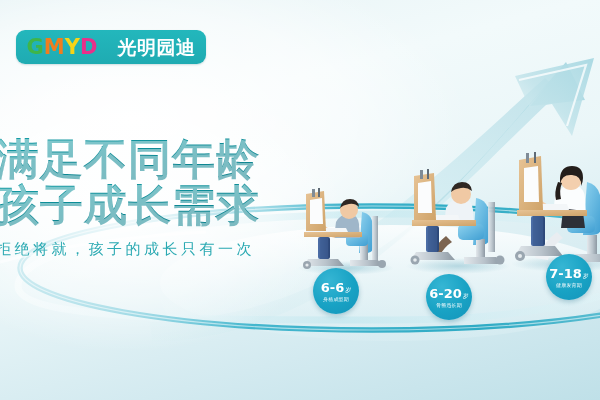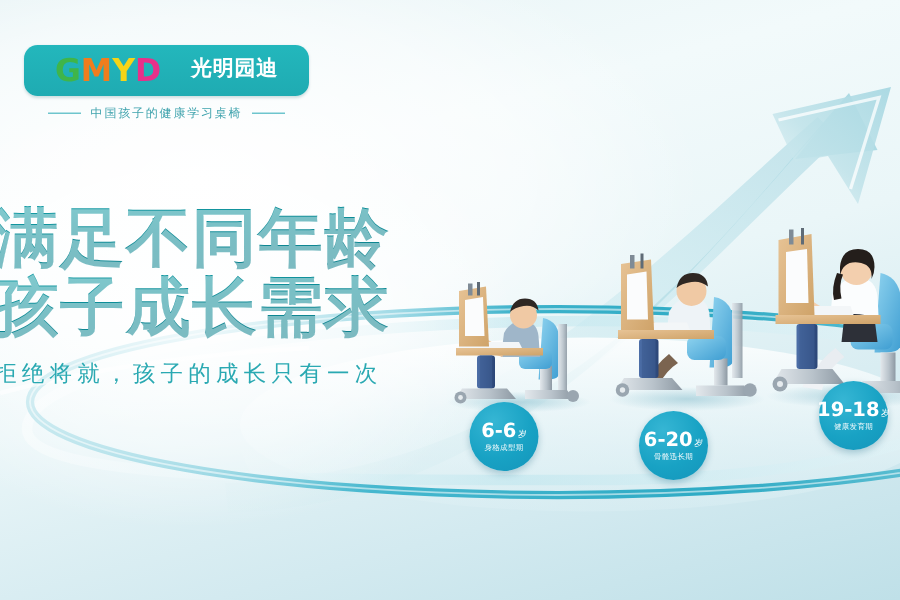--- a/index.html
+++ b/index.html
@@ -54,23 +54,23 @@
     letter-spacing:0px;
     line-height:1;
   }
   .gmyd span { display:inline-block; }
   .l-g { color:#3fb54a; }
   .l-m { color:#f07d1e; }
   .l-y { color:#f6d417; }
   .l-d { color:#e8308a; }
   .logo-cn {
     color:#ffffff;
-    font-family:Liberation Serif, serif;
+    font-family:Liberation Sans, sans-serif;
     font-weight:bold;
-    font-size:14px;
+    font-size:19px;
     letter-spacing:0.5px;
     line-height:1;
     margin-left:15px;
     white-space:nowrap;
   }
   .tagline {
     margin-top:6px;
     display:flex; align-items:center; justify-content:center;
     gap:6px;
   }
@@ -220,25 +220,20 @@
   <div class="logo-wrap">
     <div class="logo-pill">
       <span class="gmyd">
         <span class="l-g">G</span>
         <span class="l-m">M</span>
         <span class="l-y">Y</span>
         <span class="l-d">D</span>
       </span>
       <span class="logo-cn">光明园迪</span>
     </div>
-    <div class="tagline">
-      <span class="tag-rule"></span>
-      <span class="tag-text">中国孩子的健康学习桌椅</span>
-      <span class="tag-rule"></span>
-    </div>
   </div>
 
   <div class="headline">
     <div class="hl-line">满足不同年龄</div>
     <div class="hl-line">孩子成长需求</div>
     <div class="subline">拒绝将就，孩子的成长只有一次</div>
   </div>
 
   <div class="desk desk-1">
     <svg viewBox="0 0 108 98" aria-hidden="true">
@@ -421,18 +416,18 @@
 
   <div class="badge badge-2">
     <div class="badge-age">
       <span>6-20</span><span class="sui">岁</span>
     </div>
     <div class="badge-sub">骨骼迅长期</div>
   </div>
 
   <div class="badge badge-3">
     <div class="badge-age">
-      <span>19-18</span><span class="sui">岁</span>
+      <span>7-18</span><span class="sui">岁</span>
     </div>
     <div class="badge-sub">健康发育期</div>
   </div>
 
 </div>
 
 </body></html>

